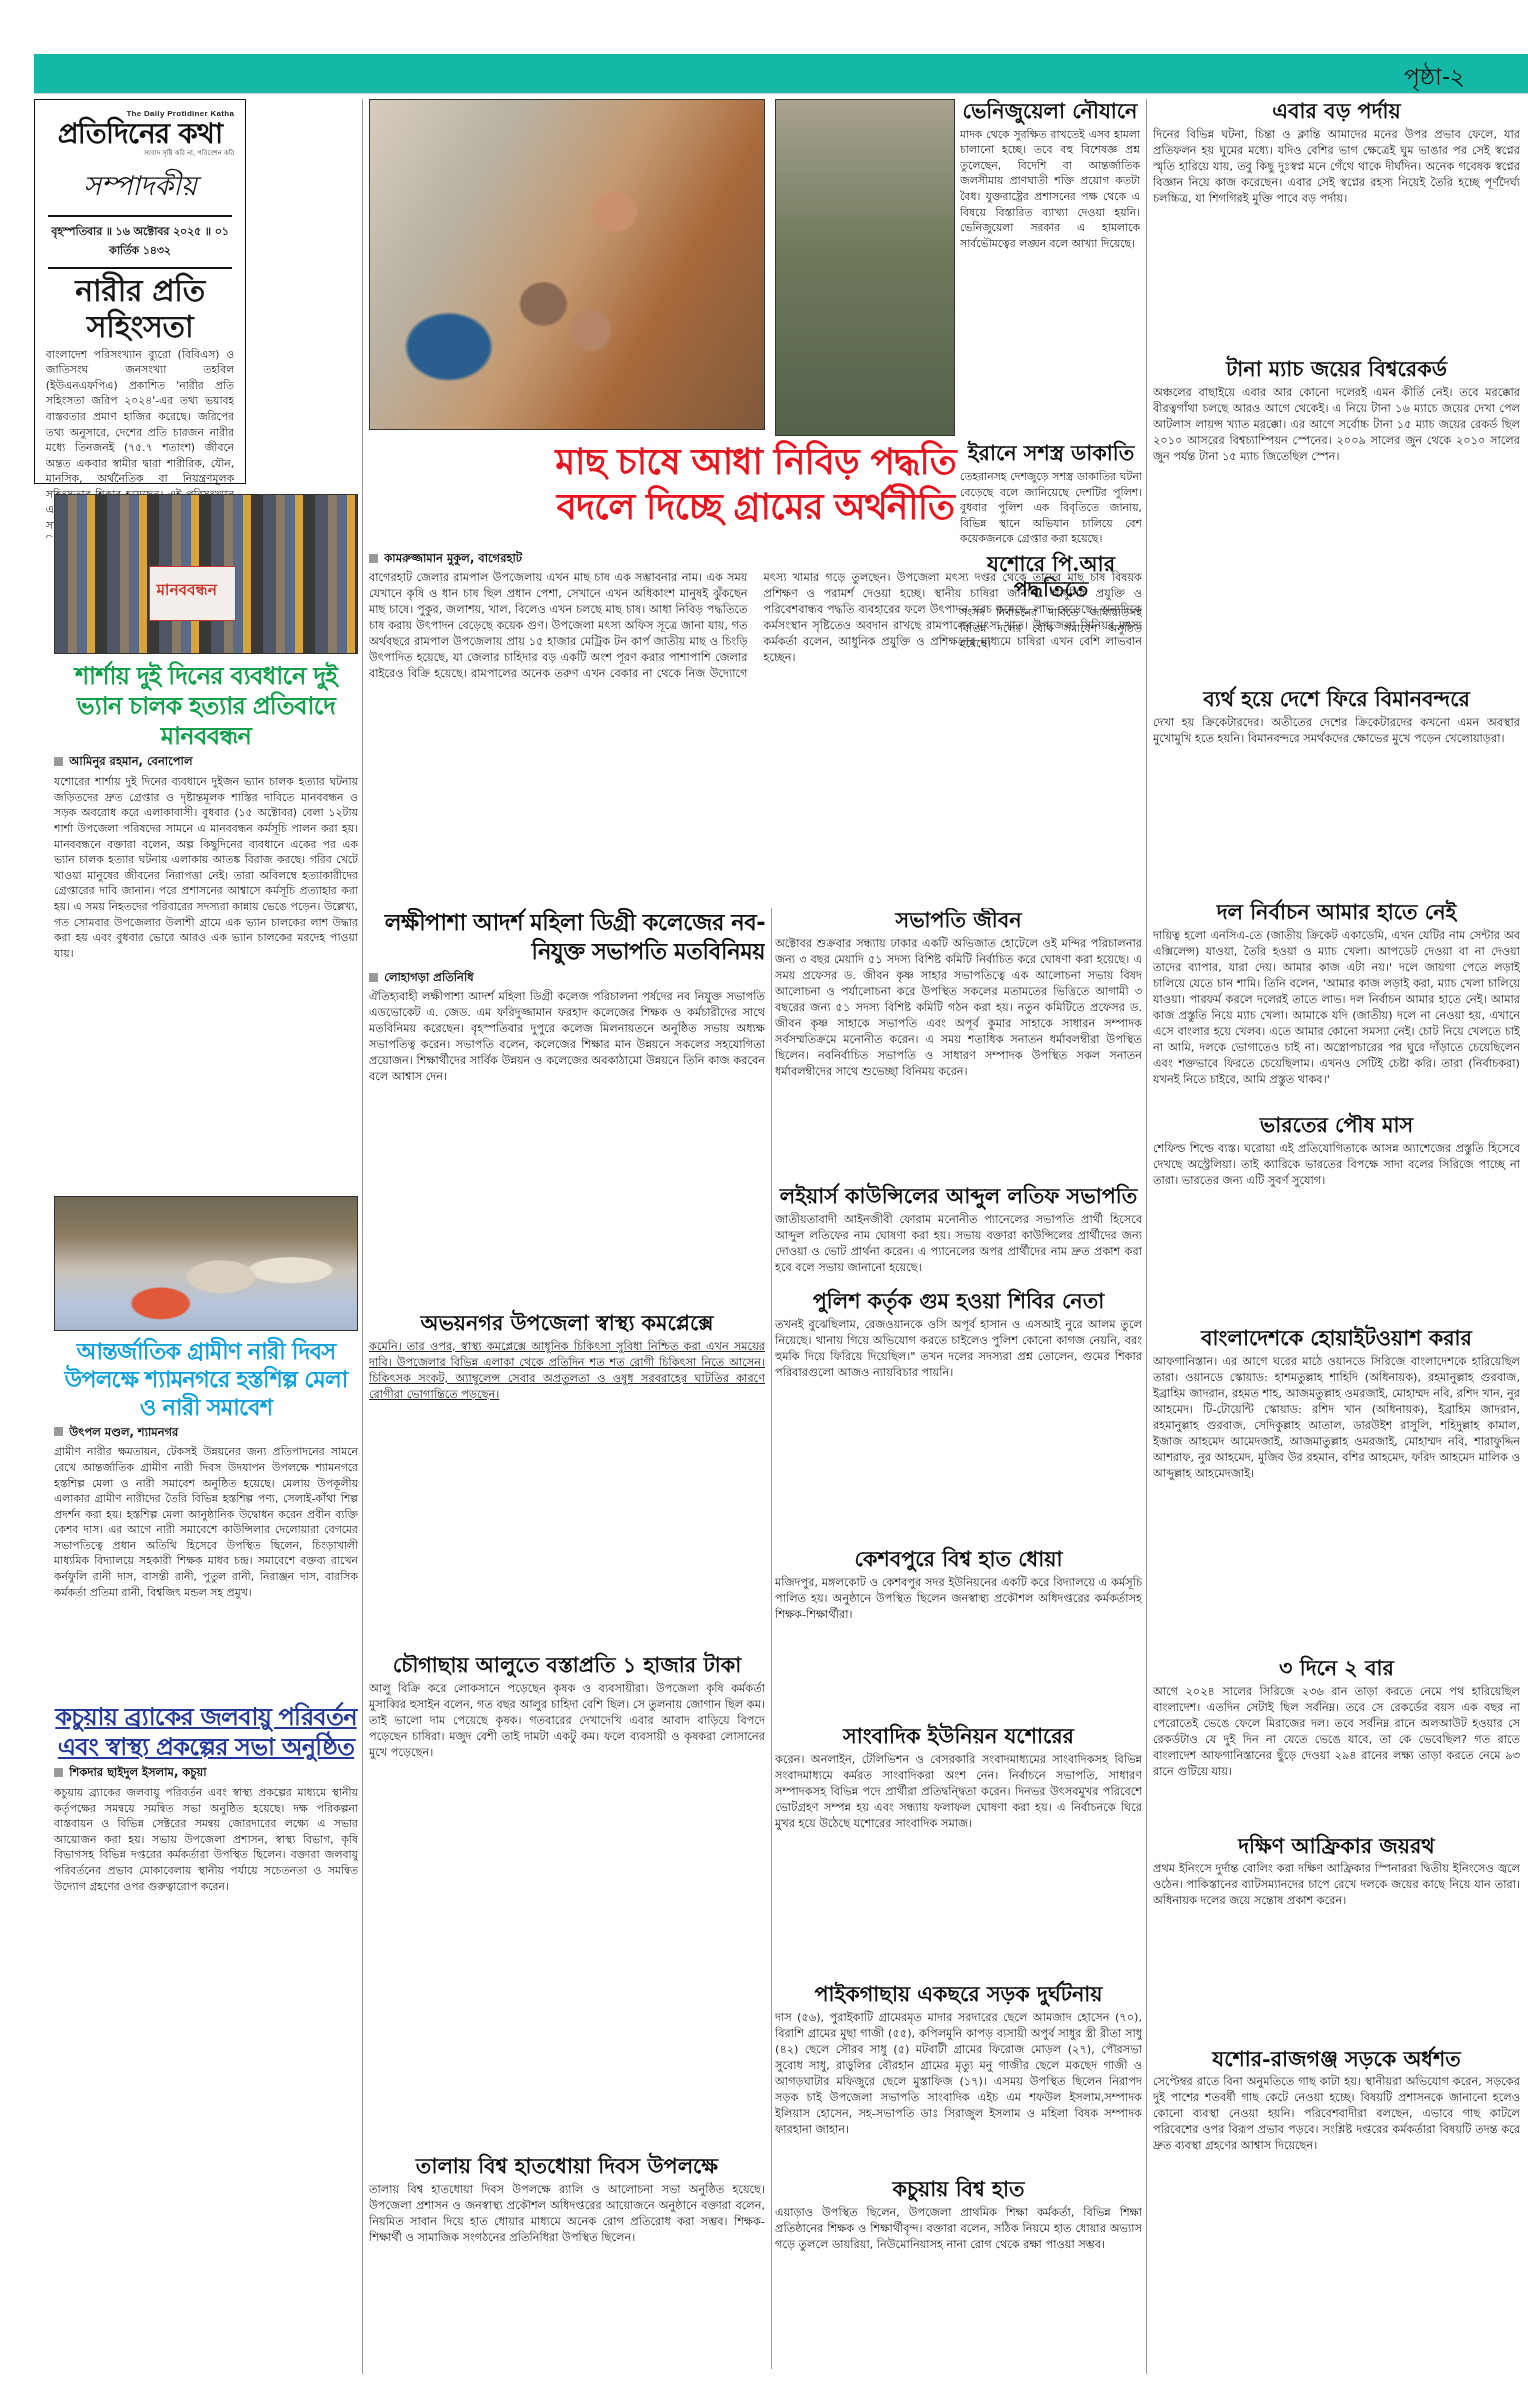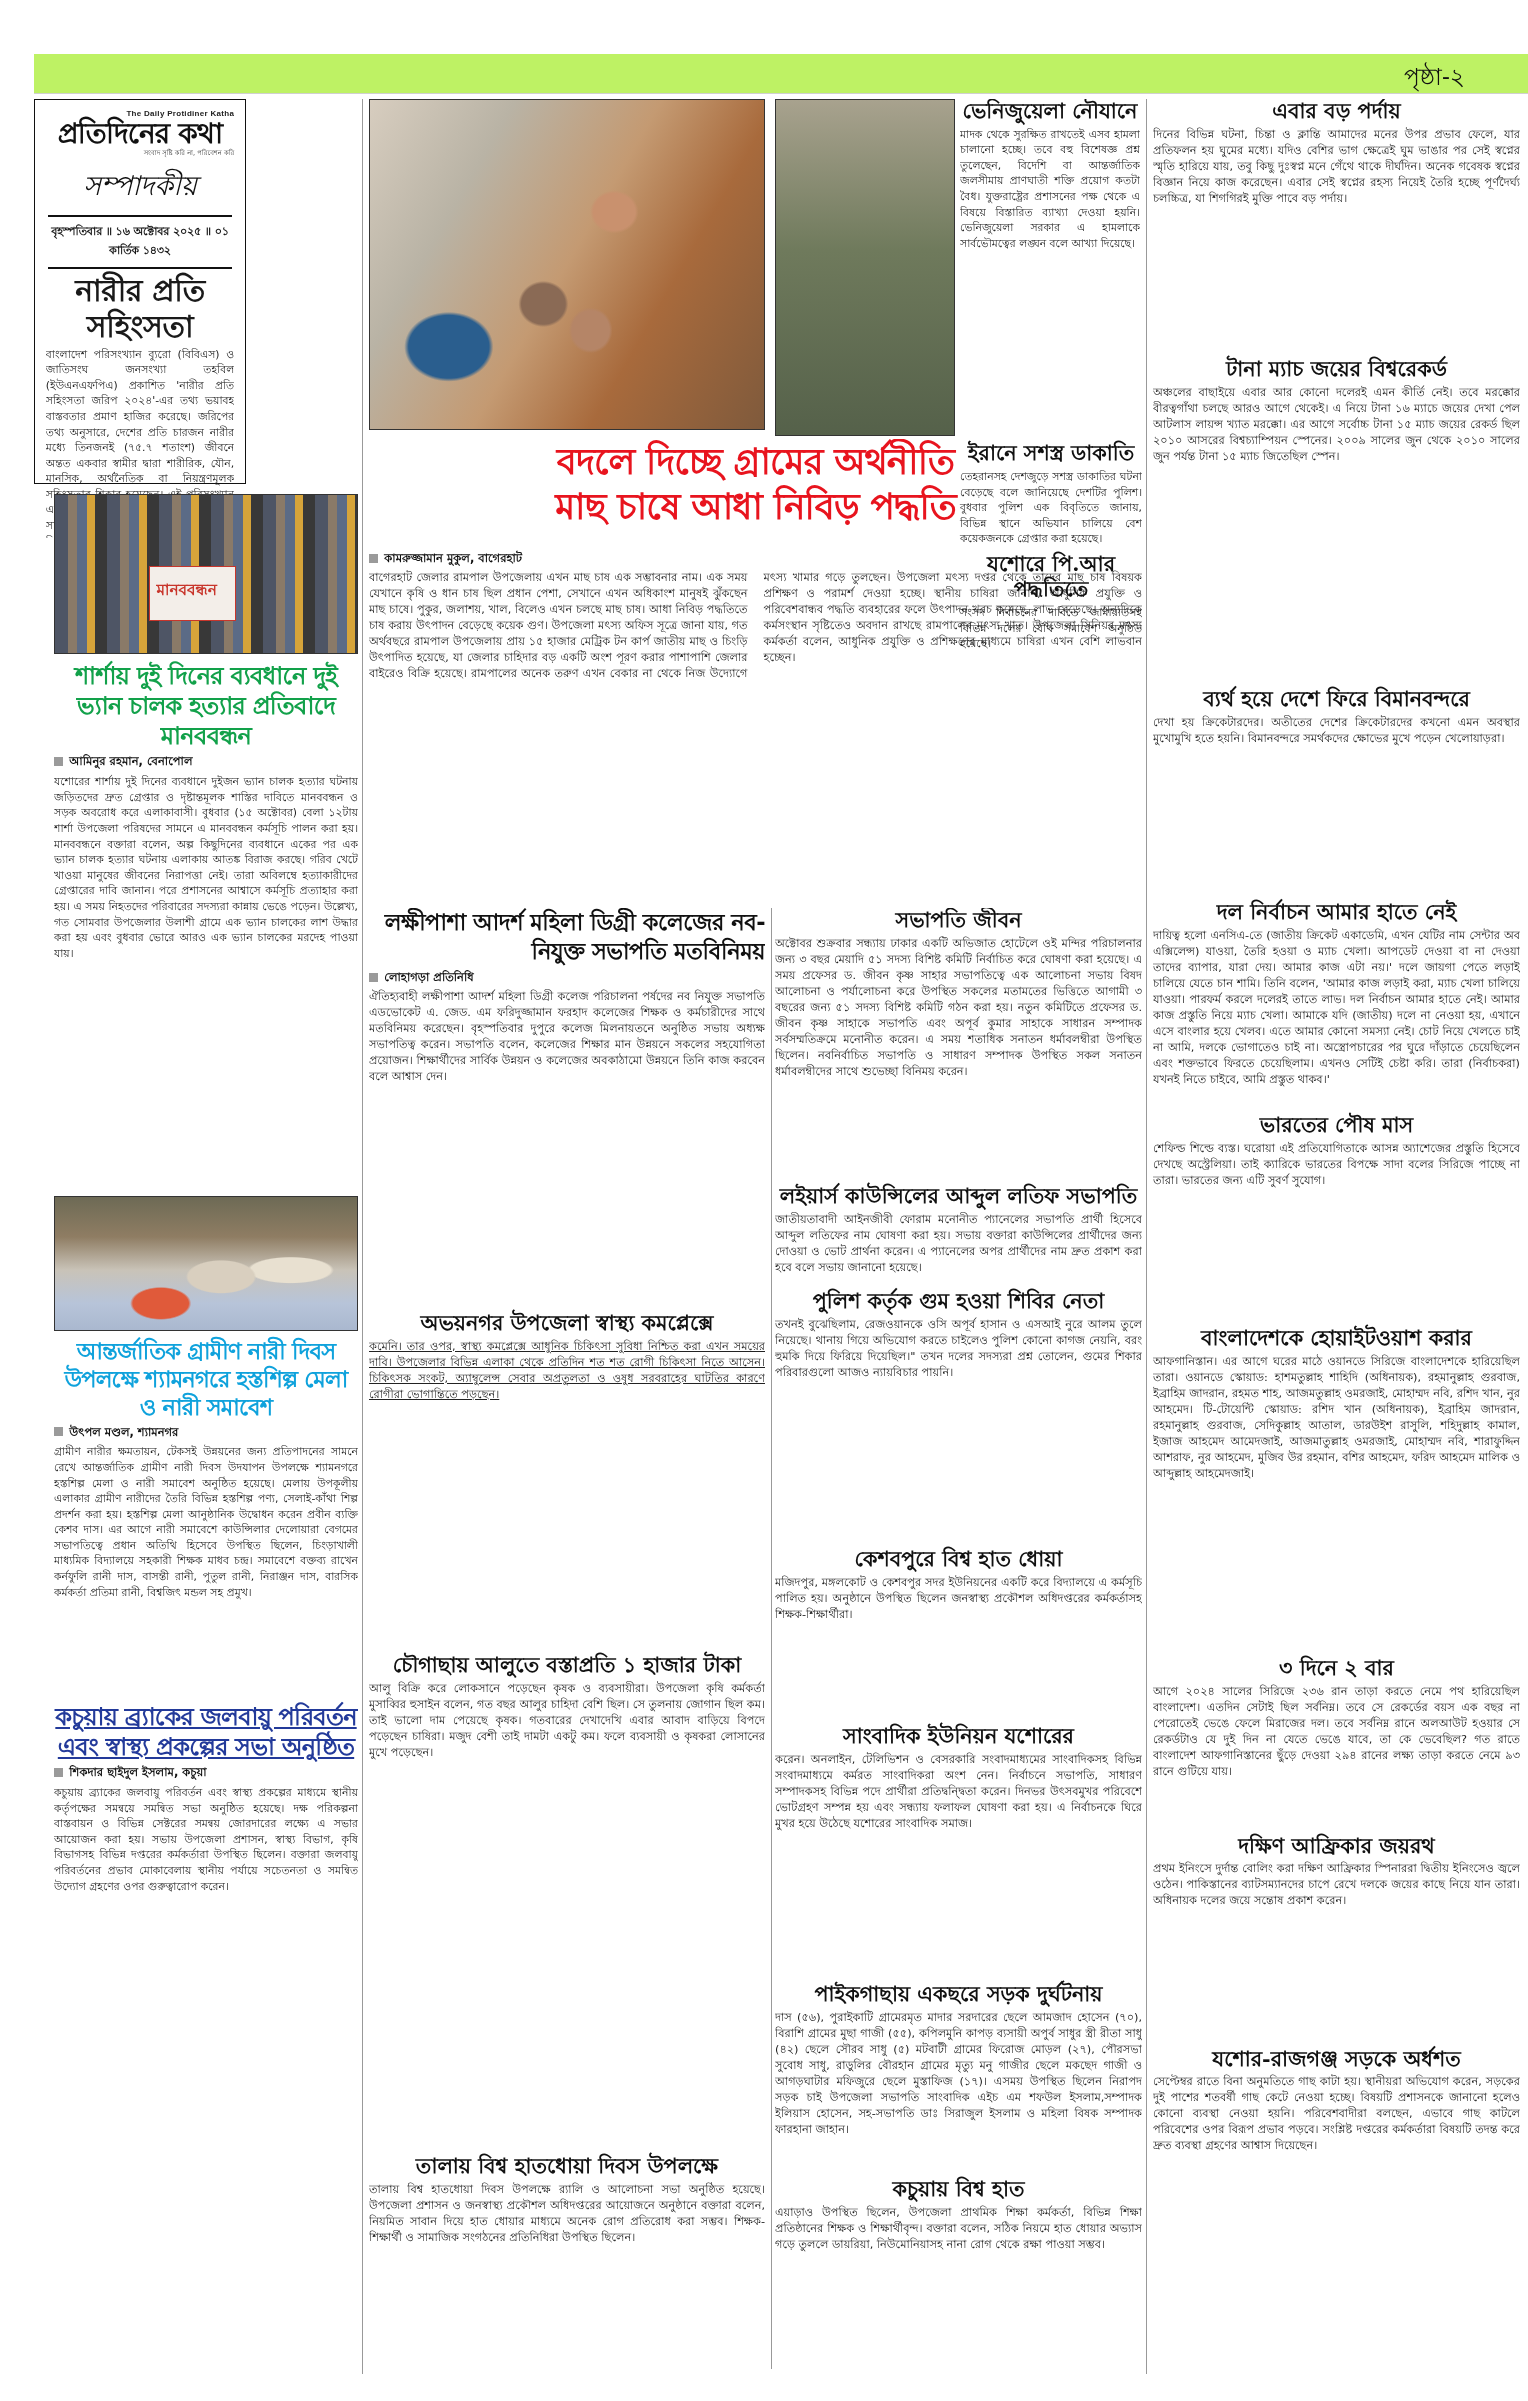--- a/index.html
+++ b/index.html
@@ -4,21 +4,21 @@
 <style>
   * { box-sizing: border-box; margin: 0; padding: 0; }
   html, body { background: #ffffff; }
   body {
     width: 1528px; height: 2401px; position: relative; overflow: hidden;
     font-family: "DejaVu Sans", "Liberation Sans", sans-serif;
     color: #1a1a1a;
   }
   .page-header {
     position: absolute; left: 34px; top: 54px; width: 1494px; height: 40px;
-    background: #bef264; border-bottom: 0.9px solid #d0d0d0;
+    background: #14b8a6; border-bottom: 0.9px solid #d0d0d0;
   }
   .page-number {
     position: absolute; right: 63px; top: 5.4px; font-size: 23.4px;
     font-family: "DejaVu Serif", serif; color: #111;
   }
   .col { position: absolute; overflow: hidden; }
   .txt {
     font-size: 11.3px; line-height: 16px; text-align: justify; color: #222;
     font-family: "DejaVu Sans", sans-serif;
   }
@@ -164,22 +164,22 @@
 
 <div class="vrule" style="left:362px; top:99px; height:2275px;"></div>
 
 <div class="col" style="left:369px; top:99px; width:396px; height:2275px;">
   <div class="photo" style="width:396px; height:331px;">
     <div class="art-fish"></div>
   </div>
 </div>
 
 <div class="col" style="left:369px; top:439px; width:773px; height:108px;">
+  <div class="headline-red">মাছ চাষে আধা নিবিড় পদ্ধতি</div>
   <div class="headline-red">বদলে দিচ্ছে গ্রামের অর্থনীতি</div>
-  <div class="headline-red">মাছ চাষে আধা নিবিড় পদ্ধতি</div>
 </div>
 
 <div class="col" style="left:369px; top:547px; width:773px; height:358px;">
   <div class="byline">কামরুজ্জামান মুকুল, বাগেরহাট</div>
   <div class="txt twocol" style="height:334px; overflow:hidden;">বাগেরহাট জেলার রামপাল উপজেলায় এখন মাছ চাষ এক সম্ভাবনার নাম। এক সময় যেখানে কৃষি ও ধান চাষ ছিল প্রধান পেশা, সেখানে এখন অধিকাংশ মানুষই ঝুঁকছেন মাছ চাষে। পুকুর, জলাশয়, খাল, বিলেও এখন চলছে মাছ চাষ। আধা নিবিড় পদ্ধতিতে চাষ করায় উৎপাদন বেড়েছে কয়েক গুণ। উপজেলা মৎস্য অফিস সূত্রে জানা যায়, গত অর্থবছরে রামপাল উপজেলায় প্রায় ১৫ হাজার মেট্রিক টন কার্প জাতীয় মাছ ও চিংড়ি উৎপাদিত হয়েছে, যা জেলার চাহিদার বড় একটি অংশ পূরণ করার পাশাপাশি জেলার বাইরেও বিক্রি হয়েছে। রামপালের অনেক তরুণ এখন বেকার না থেকে নিজ উদ্যোগে মৎস্য খামার গড়ে তুলছেন। উপজেলা মৎস্য দপ্তর থেকে তাদের মাছ চাষ বিষয়ক প্রশিক্ষণ ও পরামর্শ দেওয়া হচ্ছে। স্থানীয় চাষিরা জানান, আধুনিক প্রযুক্তি ও পরিবেশবান্ধব পদ্ধতি ব্যবহারের ফলে উৎপাদন খরচ কমেছে, লাভ বেড়েছে। অন্যদিকে কর্মসংস্থান সৃষ্টিতেও অবদান রাখছে রামপালের মৎস্য খাত। উপজেলা সিনিয়র মৎস্য কর্মকর্তা বলেন, আধুনিক প্রযুক্তি ও প্রশিক্ষণের মাধ্যমে চাষিরা এখন বেশি লাভবান হচ্ছেন।</div>
 </div>
 
 <div class="col" style="left:369px; top:908px; width:396px; height:1461px;">
   <div class="headline-black">লক্ষীপাশা আদর্শ মহিলা ডিগ্রী কলেজের নব-নিযুক্ত সভাপতি মতবিনিময়</div>
   <div class="byline">লোহাগড়া প্রতিনিধি</div>

